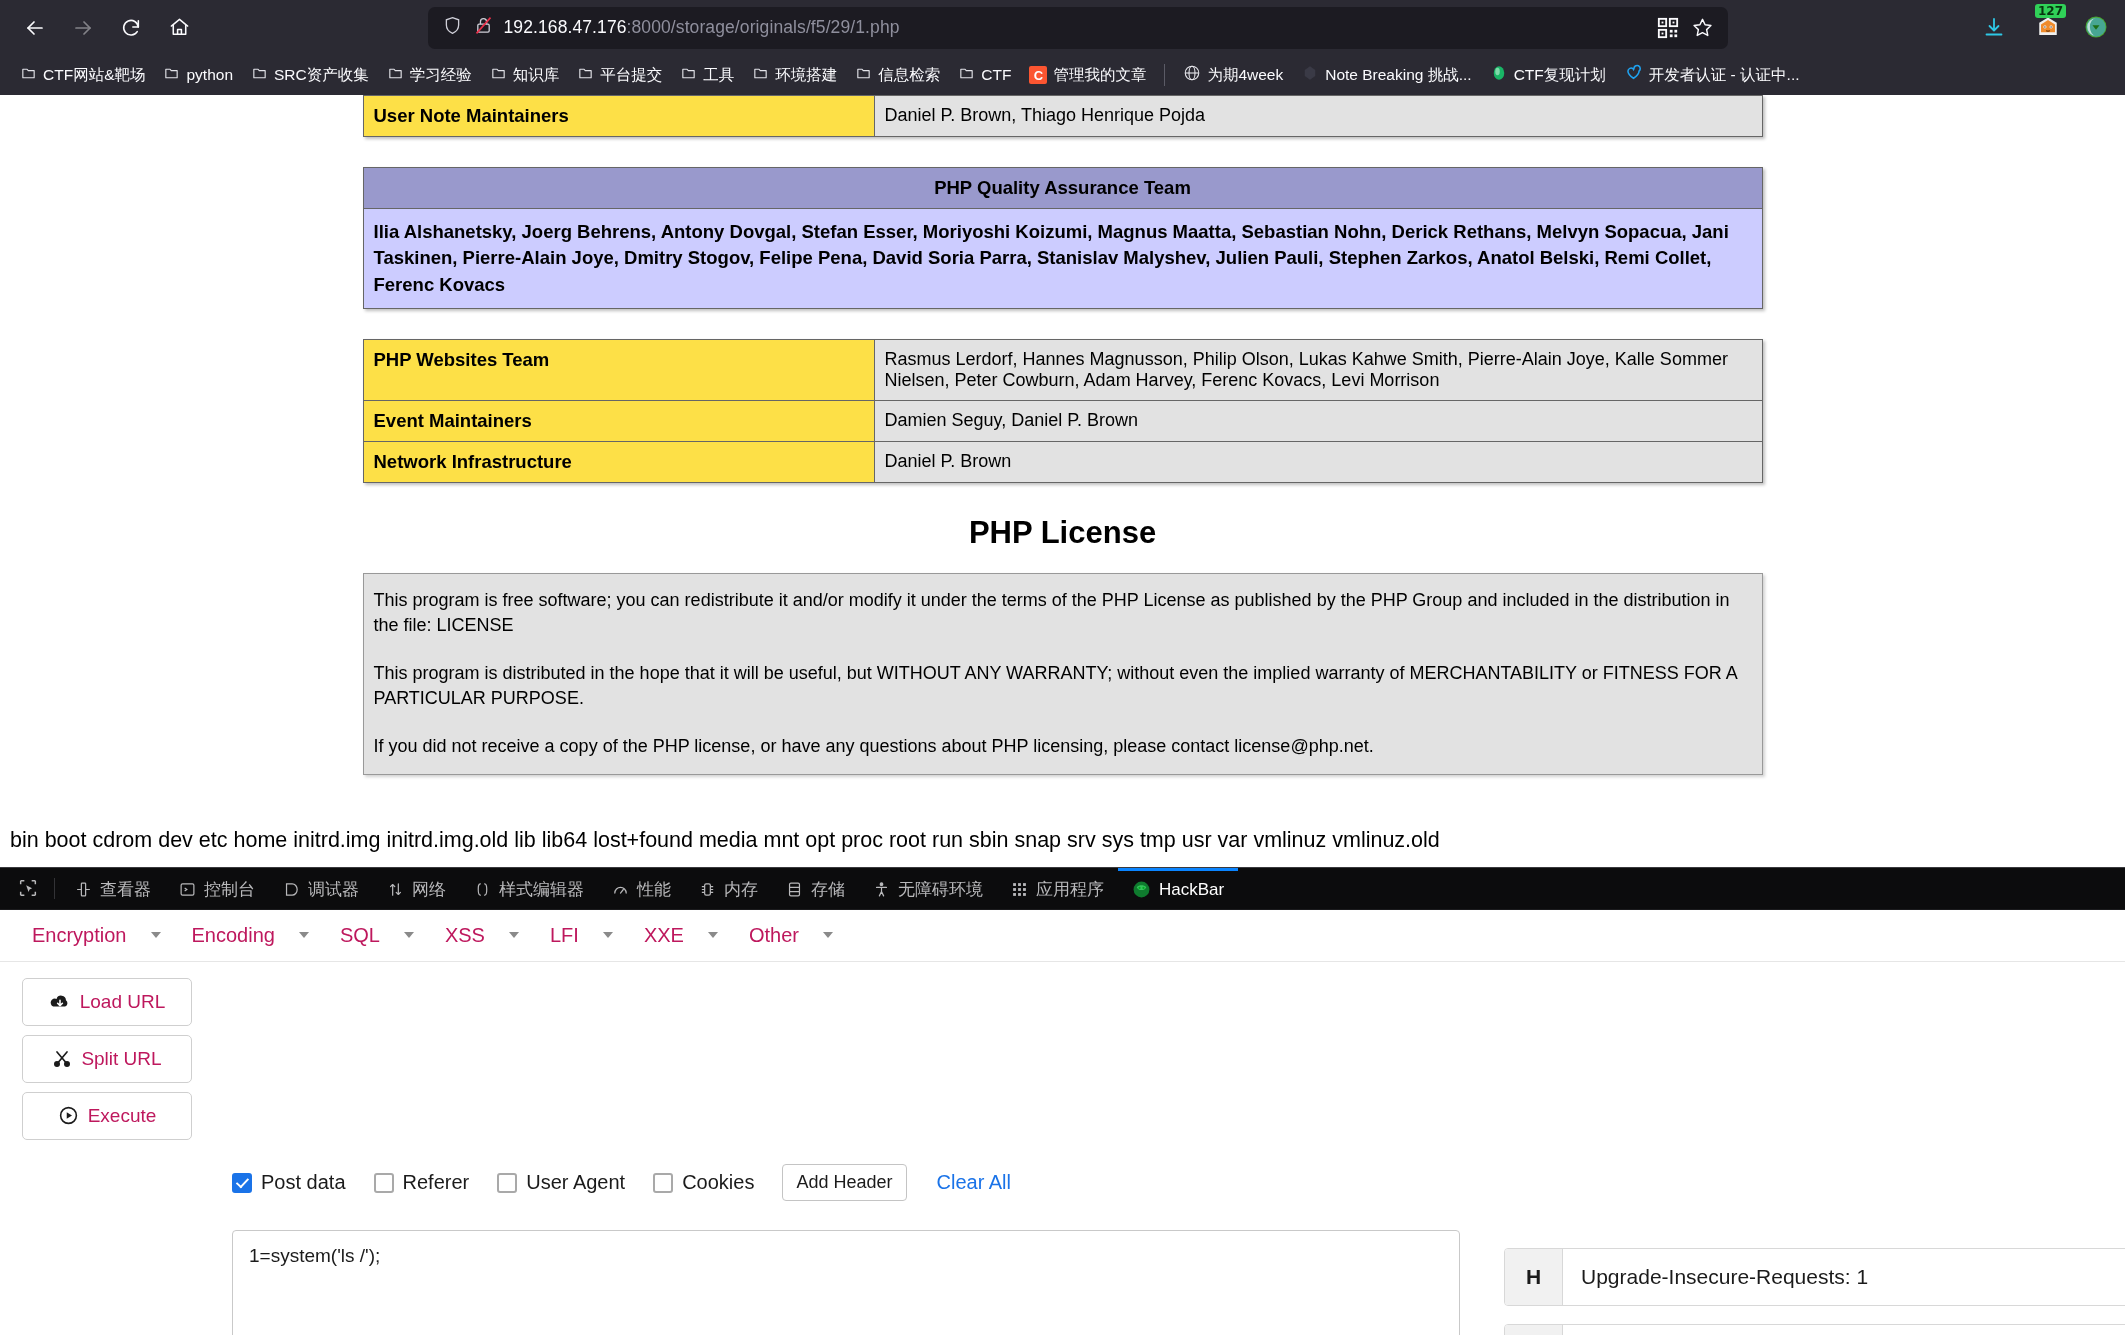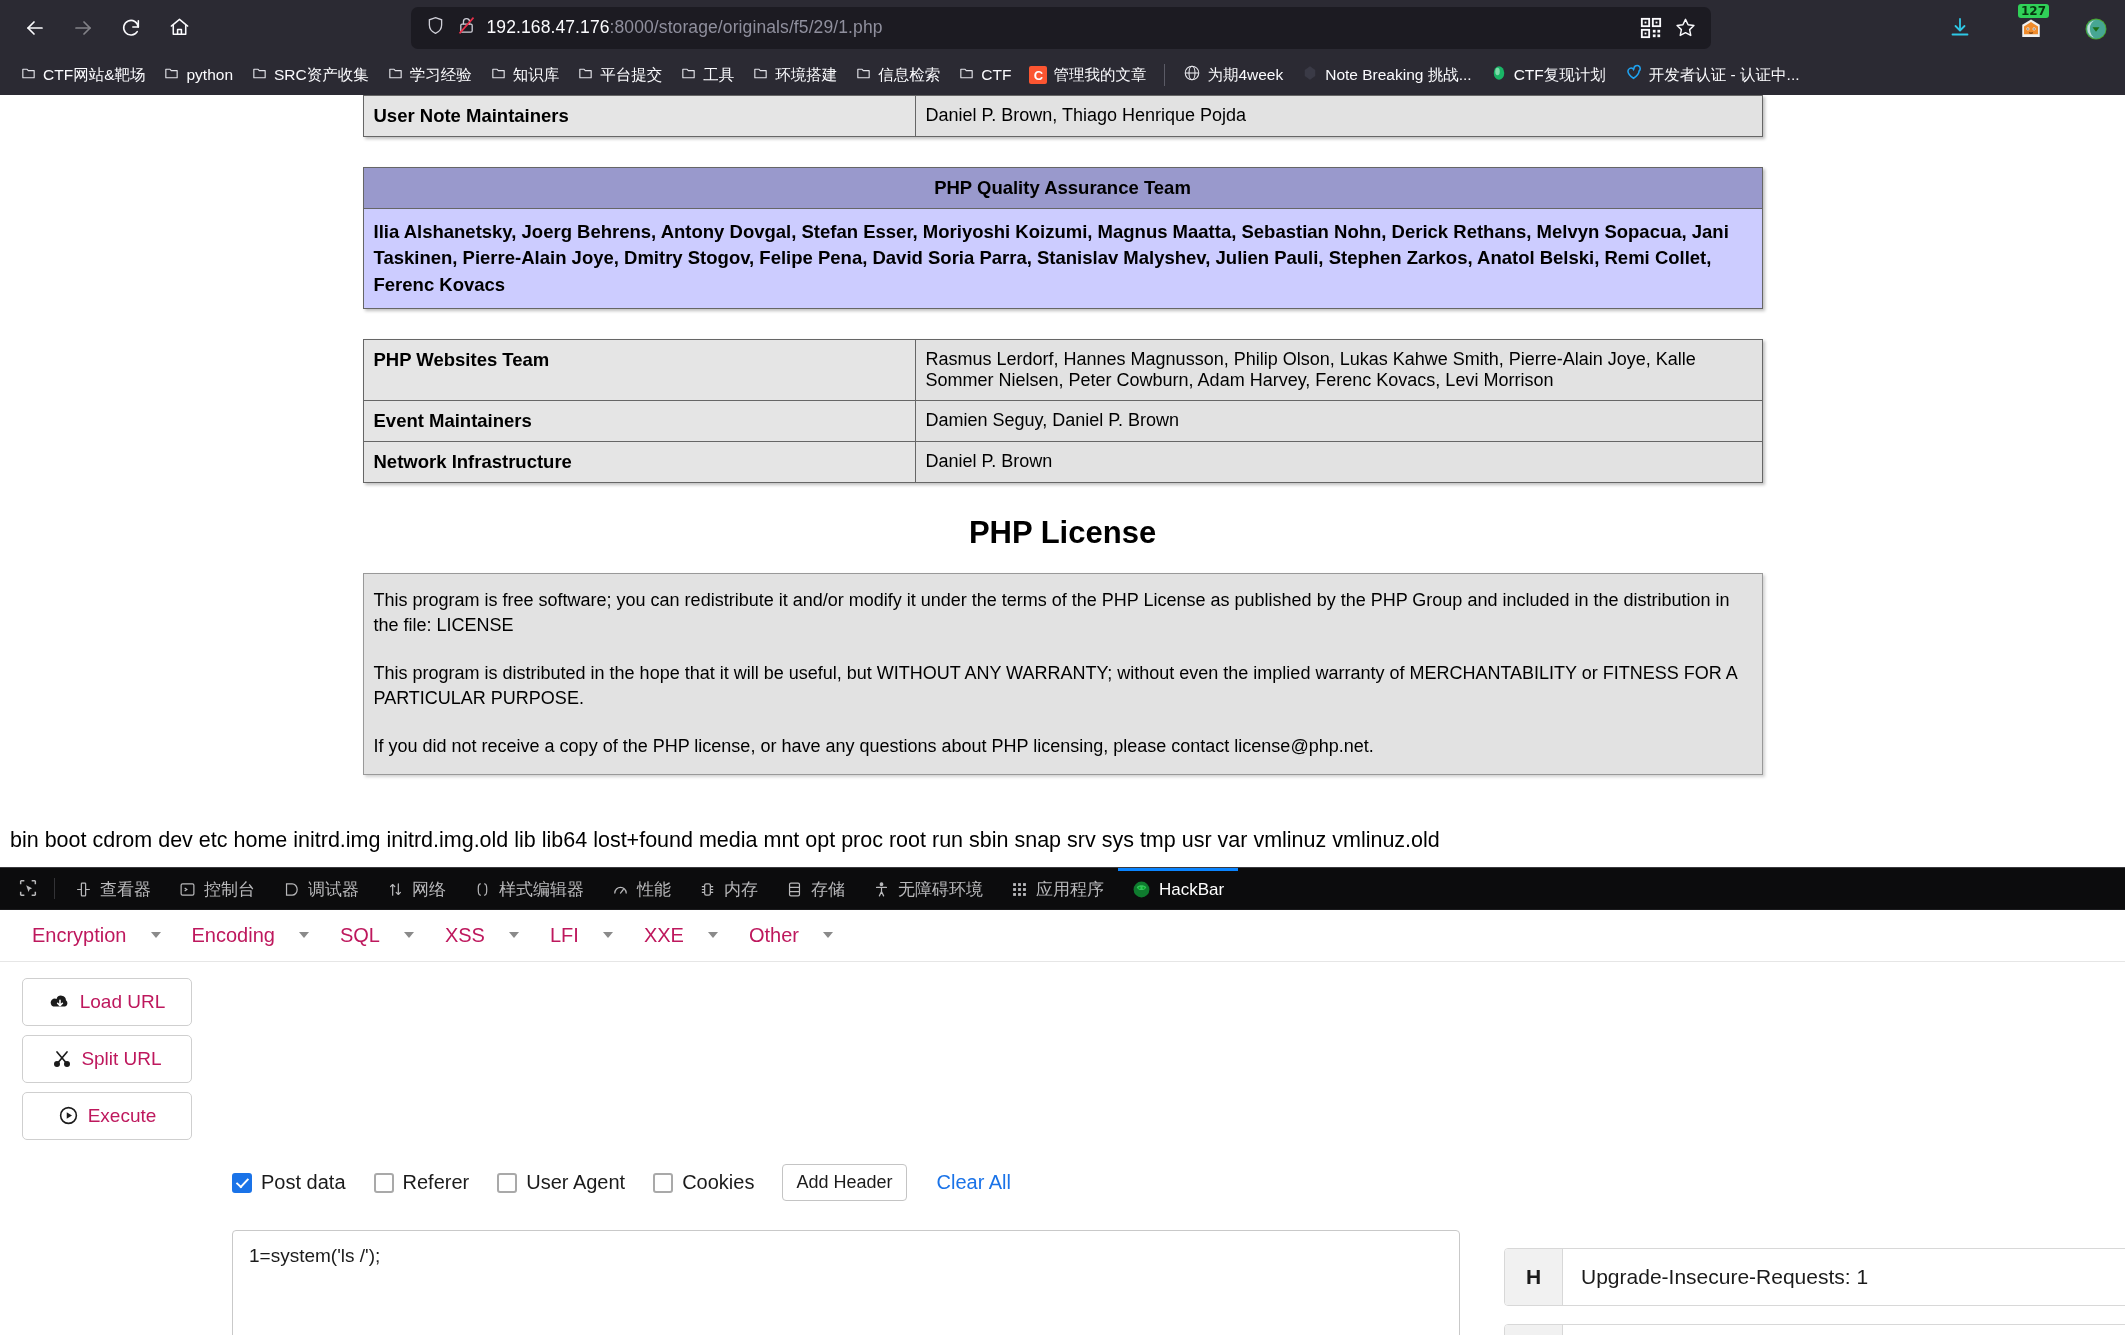--- a/index.html
+++ b/index.html
@@ -64,21 +64,21 @@
   .urlbar-actions .icn { color:#fbfbfe; display:flex; }
 
   .chrome-right {
     display: flex; align-items: center; gap: 18px;
     padding-left: 18px;
     flex: 0 0 auto;
   }
   .ext-badge {
     position: relative;
     width: 30px; height: 30px;
-    display:flex; align-items:flex-end; justify-content:center;margin-left:17px;
+    display:flex; align-items:flex-start; justify-content:center;
   }
   .badge-count {
     position: absolute; top: -9px; left: 2px;
     background: #30d158; color: #07350f;
     font-size: 12px; font-weight: bold;
     padding: 0px 3px; border-radius: 3px;
     line-height: 14px;
     font-family: "DejaVu Sans", sans-serif;
   }
 
@@ -138,26 +138,26 @@
   table.credits th {
     background: #9999cc;
     color: #000;
     font-size: 18.5px;
     font-weight: bold;
     padding: 9px 8px;
     text-align: center;
     border-bottom: 1px solid #666;
   }
   table.credits td.h {
-    background: #e5e5e5;
+    background: #fde047;
     font-weight: bold;
     font-size: 18.5px;
     color: #000;
     padding: 9px 10px;
-    width: 552px;
+    width: 511px;
     vertical-align: top;
     border-bottom: 1px solid #666;
     border-right: 1px solid #666;
     margin-top: 28px;
   }
   table.credits td.v {
     background: #e2e2e2;
     font-size: 18px;
     color: #000;
     padding: 9px 10px;

